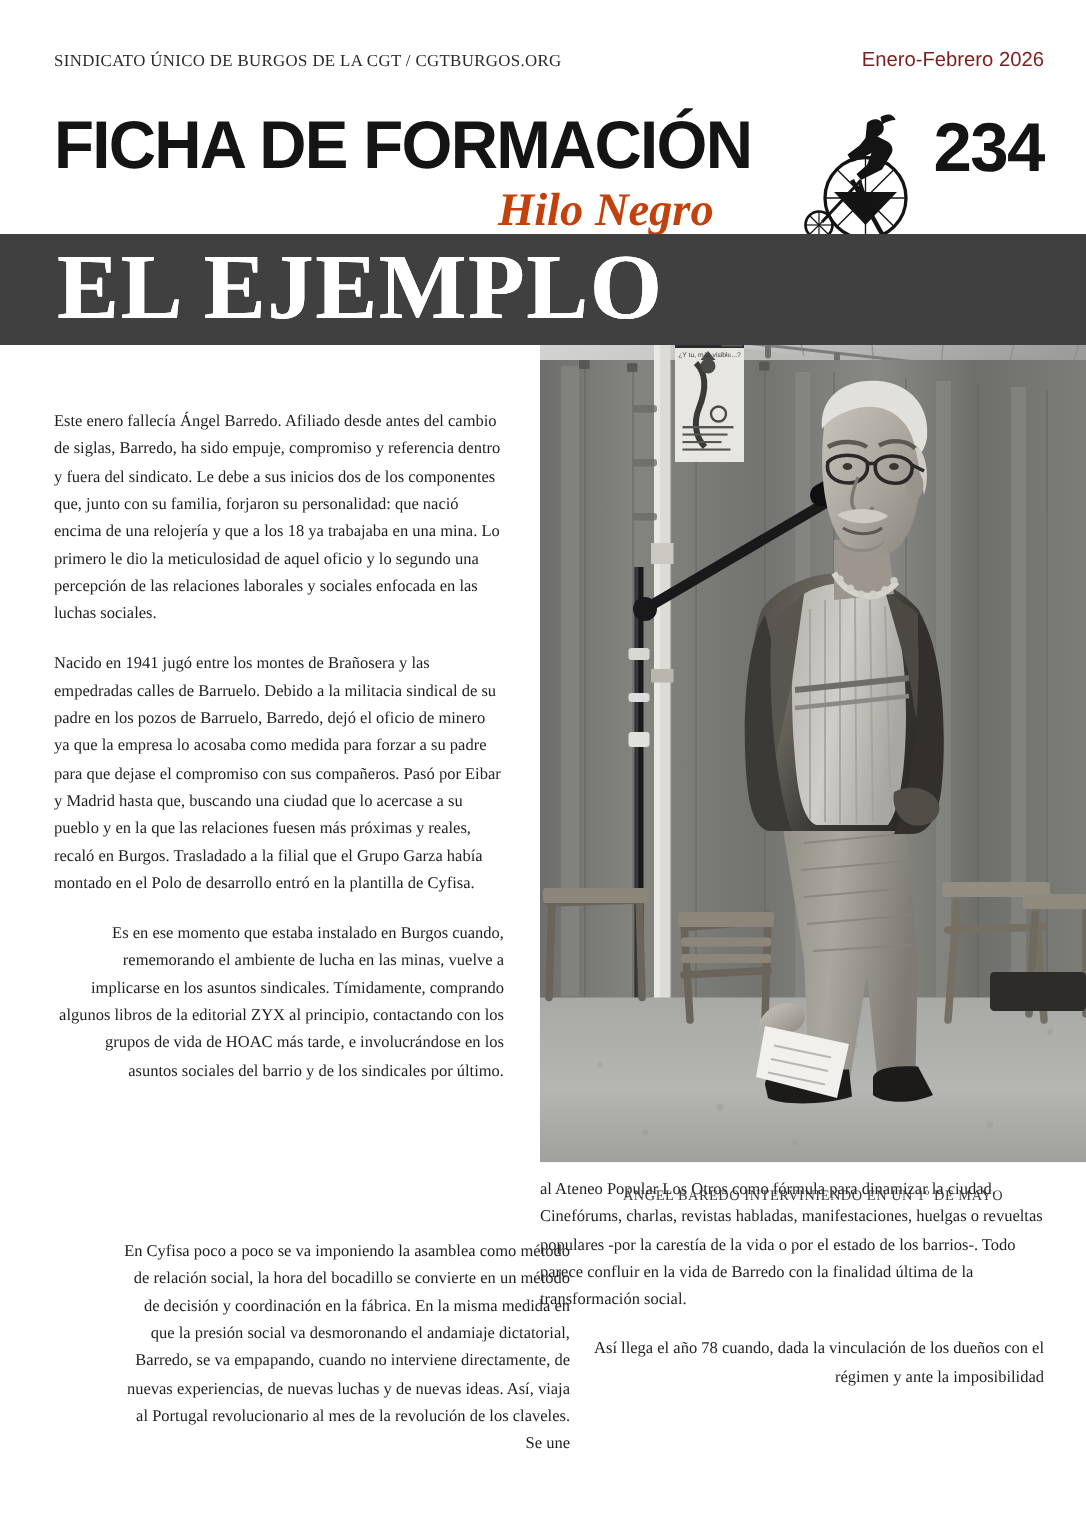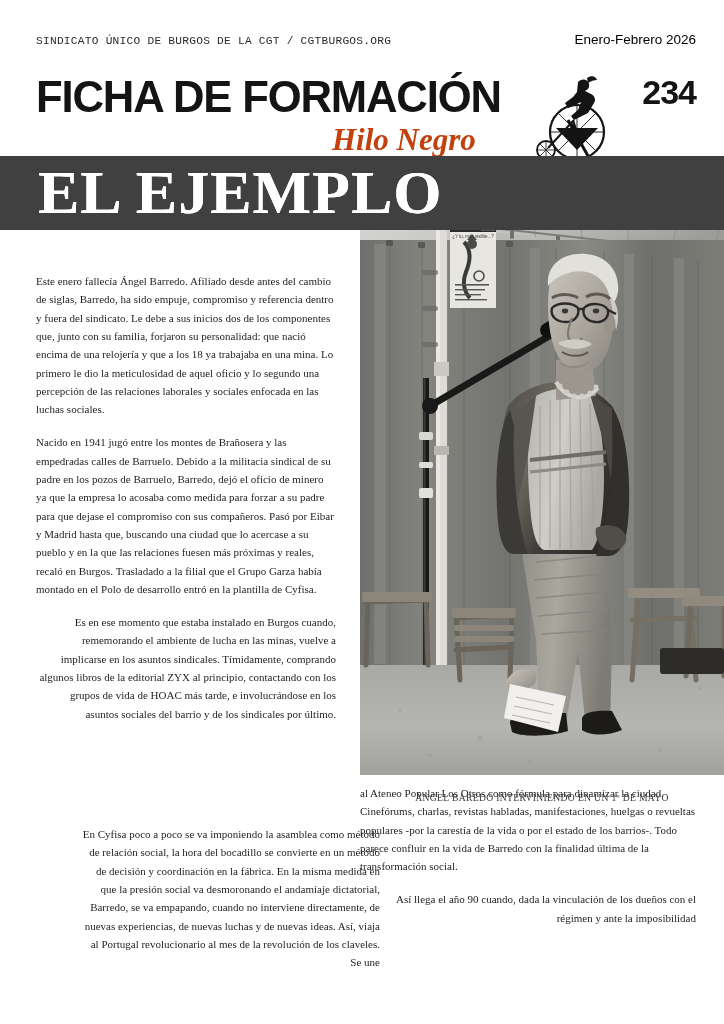--- a/index.html
+++ b/index.html
@@ -25,31 +25,31 @@
   }
   #masthead-toprow {
     position: absolute;
     left: 36px; top: 32px;
     width: 660px;
     display: flex;
     justify-content: space-between;
     align-items: baseline;
   }
   #kicker {
-    font-family: Liberation Mono, monospace;
+    font-family: Liberation Serif, serif;
     font-size: 11.2px;
     letter-spacing: 0.25px;
     color: #2a2a2a;
     white-space: nowrap;
     text-align: right;
   }
   #issue-date {
     font-family: "Liberation Sans", sans-serif;
     font-size: 13.5px;
-    color: #000000;
+    color: #7f1d1d;
     white-space: nowrap;
   }
 
   #masthead-title-block {
     position: absolute;
     left: 36px; top: 74px;
     width: 660px;
     height: 90px;
   }
   #publication-title {
@@ -74,21 +74,21 @@
     font-size: 31px;
     line-height: 1;
     color: #c2410c;
     white-space: nowrap;
   }
   #issue-number {
     position: absolute;
     right: 0; top: 1px;
     font-family: "Liberation Sans", sans-serif;
     font-weight: bold;
-    font-size: 34px;
+    font-size: 46px;
     letter-spacing: -1px;
     line-height: 1;
     color: #141414;
   }
   #bike-logo {
     position: absolute;
     left: 494px; top: -2px;
     width: 78px;
     height: 92px;
   }
@@ -518,14 +518,14 @@
   <p class="para">Nacido en 1941 jugó entre los montes de Brañosera y las empedradas calles de Barruelo. Debido a la militacia sindical de su padre en los pozos de Barruelo, Barredo, dejó el oficio de minero ya que la empresa lo acosaba como medida para forzar a su padre para que dejase el compromiso con sus compañeros. Pasó por Eibar y Madrid hasta que, buscando una ciudad que lo acercase a su pueblo y en la que las relaciones fuesen más próximas y reales, recaló en Burgos. Trasladado a la filial que el Grupo Garza había montado en el Polo de desarrollo entró en la plantilla de Cyfisa.</p>
   <p class="para">Es en ese momento que estaba instalado en Burgos cuando, rememorando el ambiente de lucha en las minas, vuelve a implicarse en los asuntos sindicales. Tímidamente, comprando algunos libros de la editorial ZYX al principio, contactando con los grupos de vida de HOAC más tarde, e involucrándose en los asuntos sociales del barrio y de los sindicales por último.</p>
 </div>
 
 <div class="col" id="col-left-lower">
   <p class="para">En Cyfisa poco a poco se va imponiendo la asamblea como método de relación social, la hora del bocadillo se convierte en un método de decisión y coordinación en la fábrica. En la misma medida en que la presión social va desmoronando el andamiaje dictatorial, Barredo, se va empapando, cuando no interviene directamente, de nuevas experiencias, de nuevas luchas y de nuevas ideas. Así, viaja al Portugal revolucionario al mes de la revolución de los claveles. Se une</p>
 </div>
 
 <div class="col" id="col-right-lower">
   <p class="para">al Ateneo Popular Los Otros como fórmula para dinamizar la ciudad. Cinefórums, charlas, revistas habladas, manifestaciones, huelgas o revueltas populares -por la carestía de la vida o por el estado de los barrios-. Todo parece confluir en la vida de Barredo con la finalidad última de la transformación social.</p>
-  <p class="para">Así llega el año 90 cuando, dada la vinculación de los dueños con el régimen y ante la imposibilidad</p>
+  <p class="para">Así llega el año 78 cuando, dada la vinculación de los dueños con el régimen y ante la imposibilidad</p>
 </div>
 
 </body></html>

